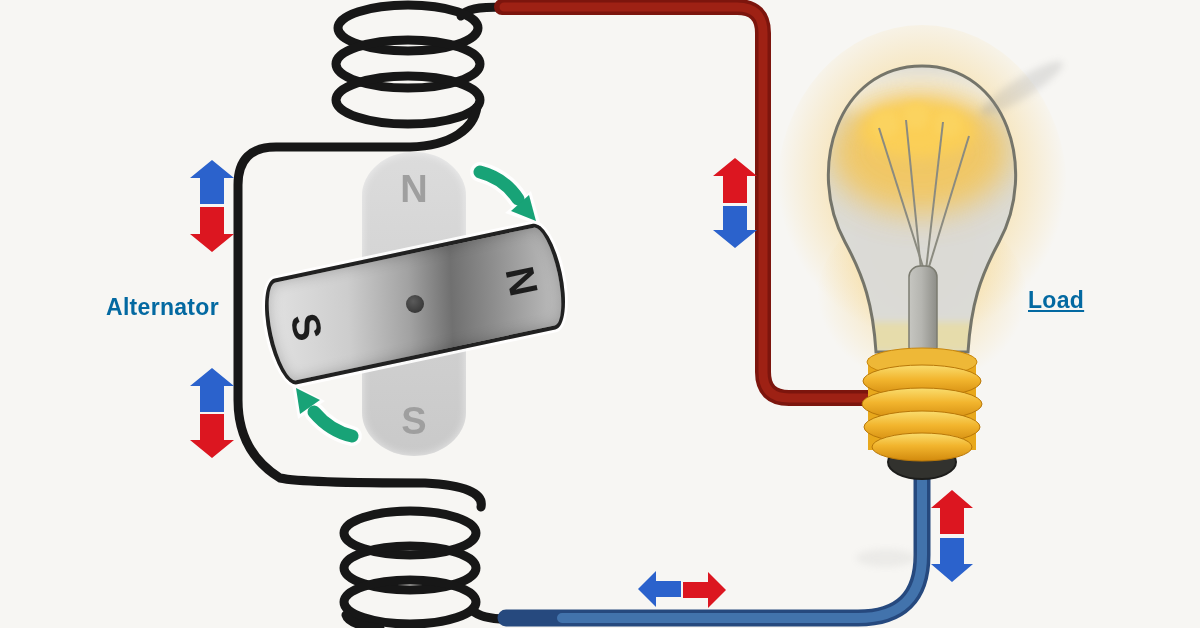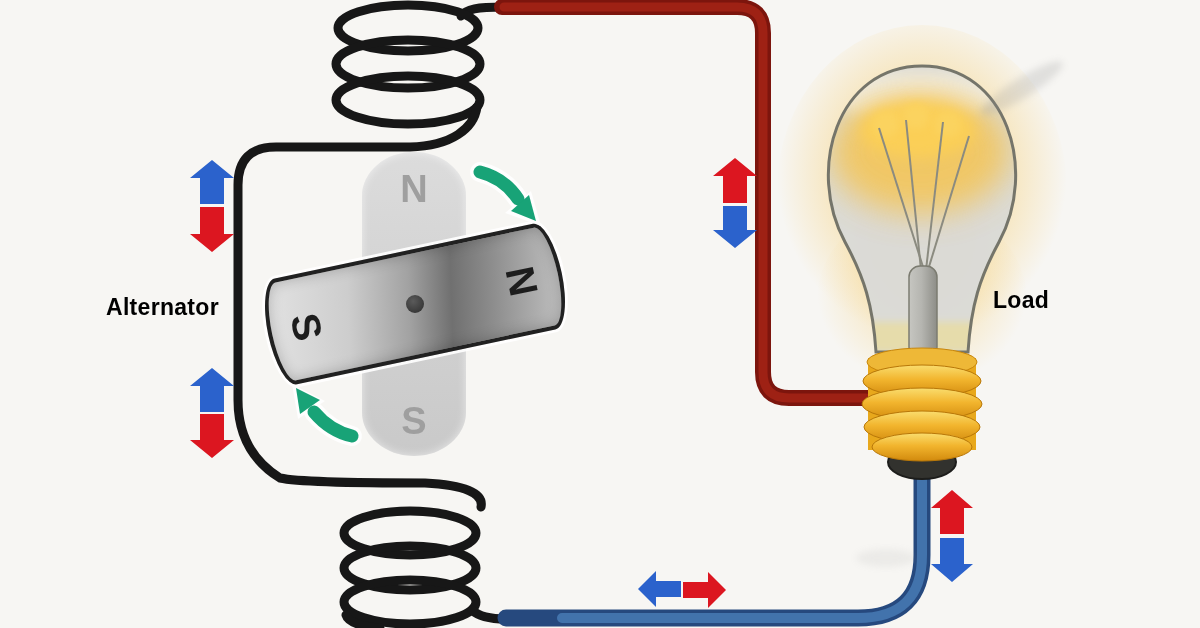--- a/index.html
+++ b/index.html
@@ -23,23 +23,23 @@
   .rotor{position:absolute;left:265px;top:250px;width:300px;height:108px;z-index:3;
     transform:rotate(-12deg);
     background:linear-gradient(100deg,#e3e3e3 0%,#cdcdcd 28%,#a2a2a2 48%,#707070 62%,#8e8e8e 76%,#c4c4c4 100%);
     border:4px solid #212121;border-radius:18px/54px;
     box-shadow:0 0 0 3px rgba(255,255,255,.9), inset 0 0 14px rgba(0,0,0,.22);}
   .rotor .pole{position:absolute;top:50%;font-size:40px;font-weight:bold;color:#1d1d1d;line-height:1;}
   .rotor .pole.left{left:22px;transform:translateY(-50%) rotate(90deg);}
   .rotor .pole.right{right:22px;transform:translateY(-50%) rotate(90deg);}
   .pivot{position:absolute;left:406px;top:295px;width:18px;height:18px;border-radius:50%;z-index:4;
     background:radial-gradient(circle at 40% 35%,#5a5a5a,#2c2c2c);}
-  .lbl{position:absolute;z-index:6;font-size:23px;font-weight:600;color:#000000;letter-spacing:.3px;}
+  .lbl{position:absolute;z-index:6;font-size:23px;font-weight:600;color:#0369a1;letter-spacing:.3px;}
   .lbl.alternator{left:106px;top:294px;}
-  .lbl.load{left:993px;top:287px;}
+  .lbl.load{left:1028px;top:287px;text-decoration:underline;}
 </style>
 </head>
 <body>
 
 <div class="stage">
 
   <svg class="layer-base" width="1200" height="628" viewBox="0 0 1200 628">
     <defs>
       <radialGradient id="halo" cx="50%" cy="45%" r="50%">
         <stop offset="0%" stop-color="#f6c24a" stop-opacity=".62"></stop>

